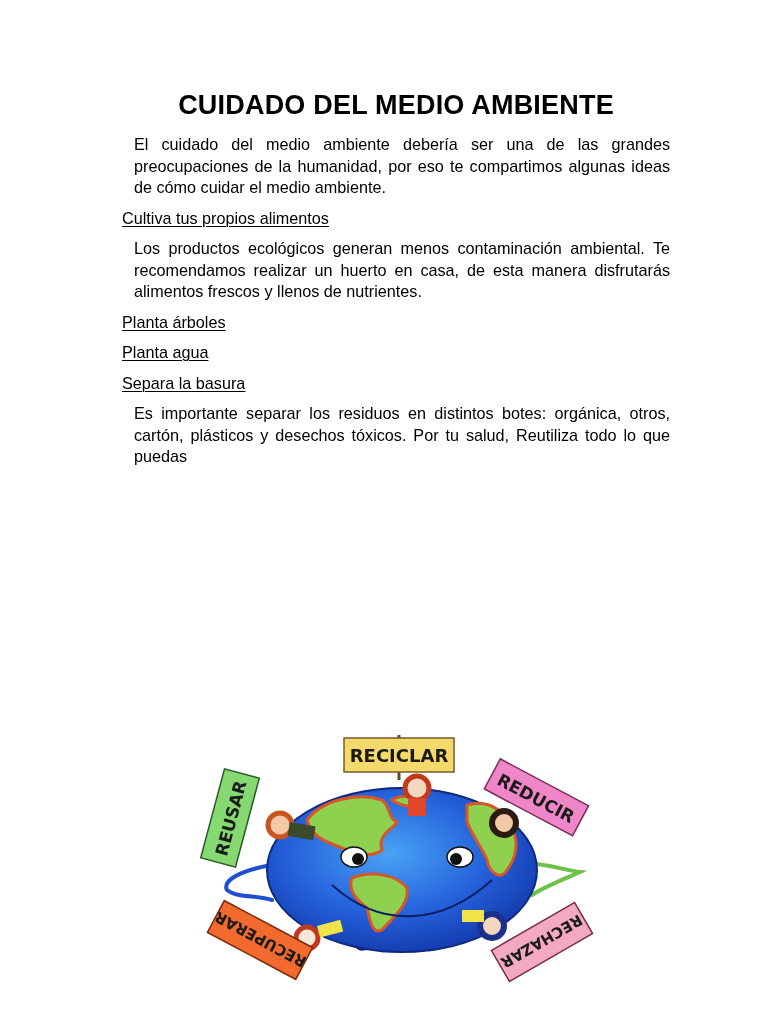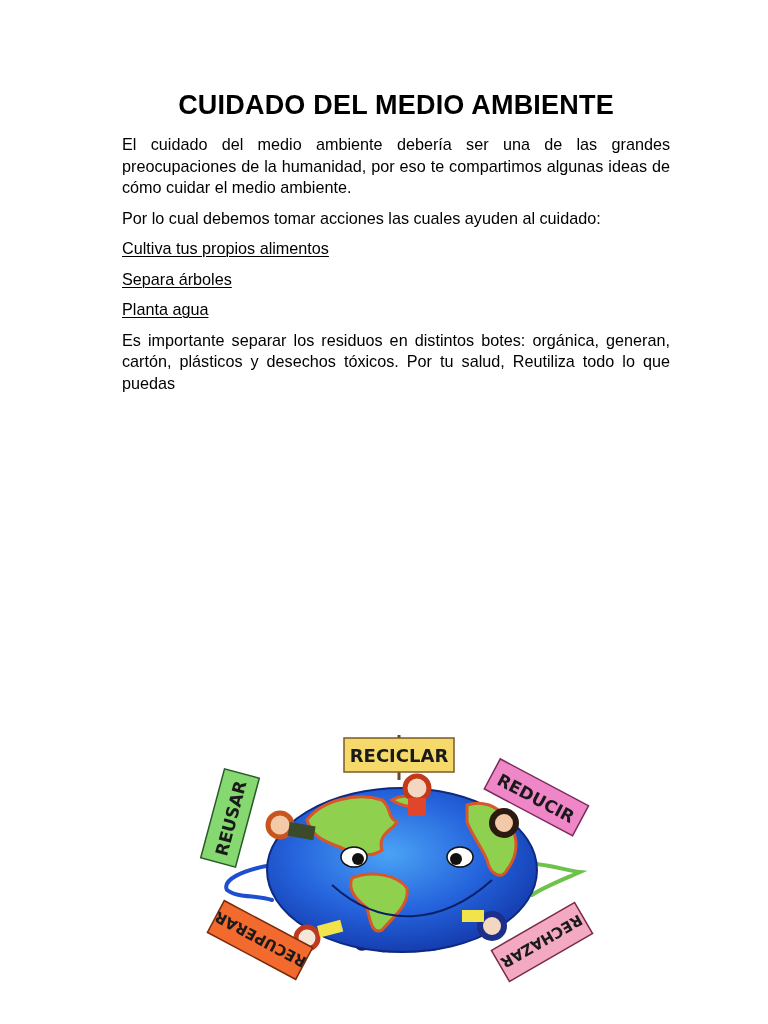--- a/index.html
+++ b/index.html
@@ -11,43 +11,44 @@
   }
   .title {
     position: absolute; left: 0; top: 88px; width: 768px;
     text-align: center; font-weight: bold; font-size: 27px; letter-spacing: 0.2px;
     margin: 0; line-height: 34px;
   }
   .content {
     position: absolute; left: 110px; top: 134px; width: 548px;
     font-size: 16.2px; line-height: 21.5px;
   }
-  .content p { margin: 0 0 9px 0; text-align: justify; }
+  .content p { margin: 0 0 9px 12px; text-align: justify; }
   .content p.last-left { text-align-last: left; }
   .subhead { text-decoration: underline; text-decoration-thickness: 1px; text-underline-offset: 2px; margin: 0 0 9px 0; }
   .illustration { position: absolute; left: 170px; top: 730px; width: 420px; height: 290px; }
   .sign-text { font-family: "DejaVu Sans", sans-serif; font-weight: bold; fill: #1a1a1a; }
 </style>
 </head>
 <body>
 
 <div class="page">
   <h1 class="title">CUIDADO DEL MEDIO AMBIENTE</h1>
 
   <div class="content">
     <p>El cuidado del medio ambiente debería ser una de las grandes preocupaciones de la humanidad, por eso te compartimos algunas ideas de cómo cuidar el medio ambiente.</p>
-    <p class="last-left">Por lo cual debemos tomar acciones las cuales ayuden al cuidado:</p>
 
     <div class="subhead">Cultiva tus propios alimentos </div>
+    <p>Los productos ecológicos generan menos contaminación ambiental. Te recomendamos realizar un huerto en casa, de esta manera disfrutarás alimentos frescos y llenos de nutrientes.</p>
 
-    <div class="subhead">Separa árboles</div>
+    <div class="subhead">Planta árboles</div>
 
     <div class="subhead">Planta agua </div>
 
-    <p>Es importante separar los residuos en distintos botes: orgánica, generan, cartón, plásticos y desechos tóxicos. Por tu salud, Reutiliza todo lo que puedas</p>
+    <div class="subhead">Separa la basura </div>
+    <p>Es importante separar los residuos en distintos botes: orgánica, otros, cartón, plásticos y desechos tóxicos. Por tu salud, Reutiliza todo lo que puedas</p>
 
   </div>
 
   <svg class="illustration" viewBox="0 0 420 290" xmlns="http://www.w3.org/2000/svg">
     <defs>
       <radialGradient id="ocean" cx="45%" cy="40%" r="65%">
         <stop offset="0%" stop-color="#4aa3f5"></stop>
         <stop offset="55%" stop-color="#2563dc"></stop>
         <stop offset="100%" stop-color="#1236a8"></stop>
       </radialGradient>

